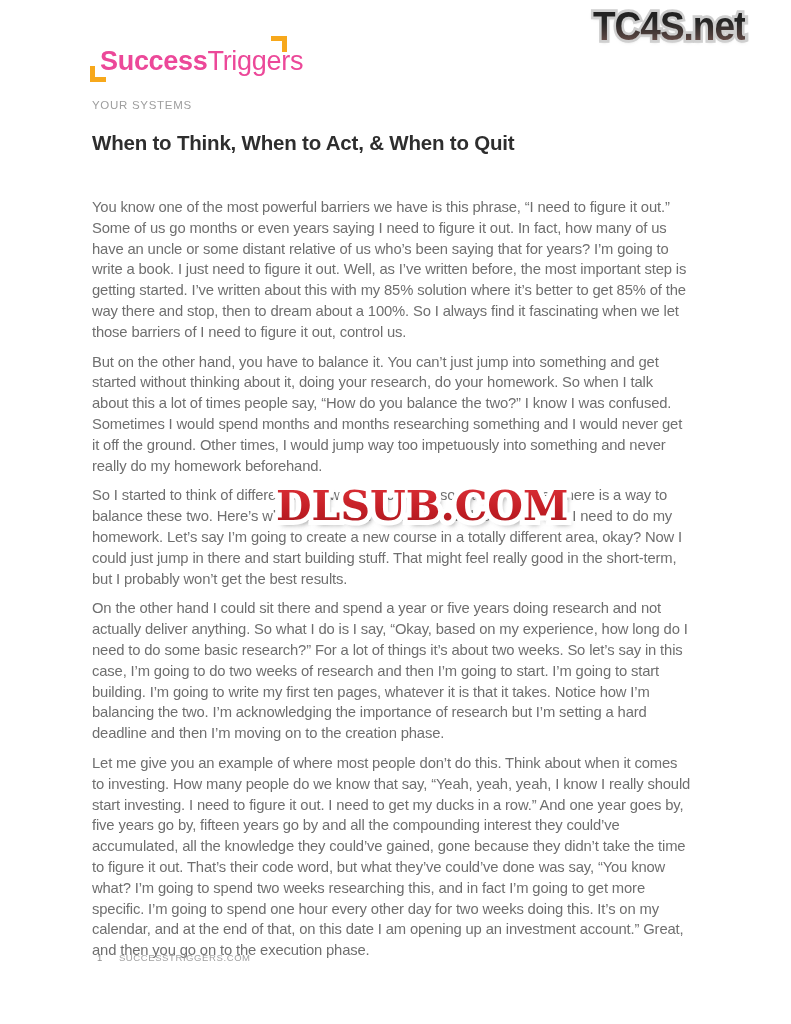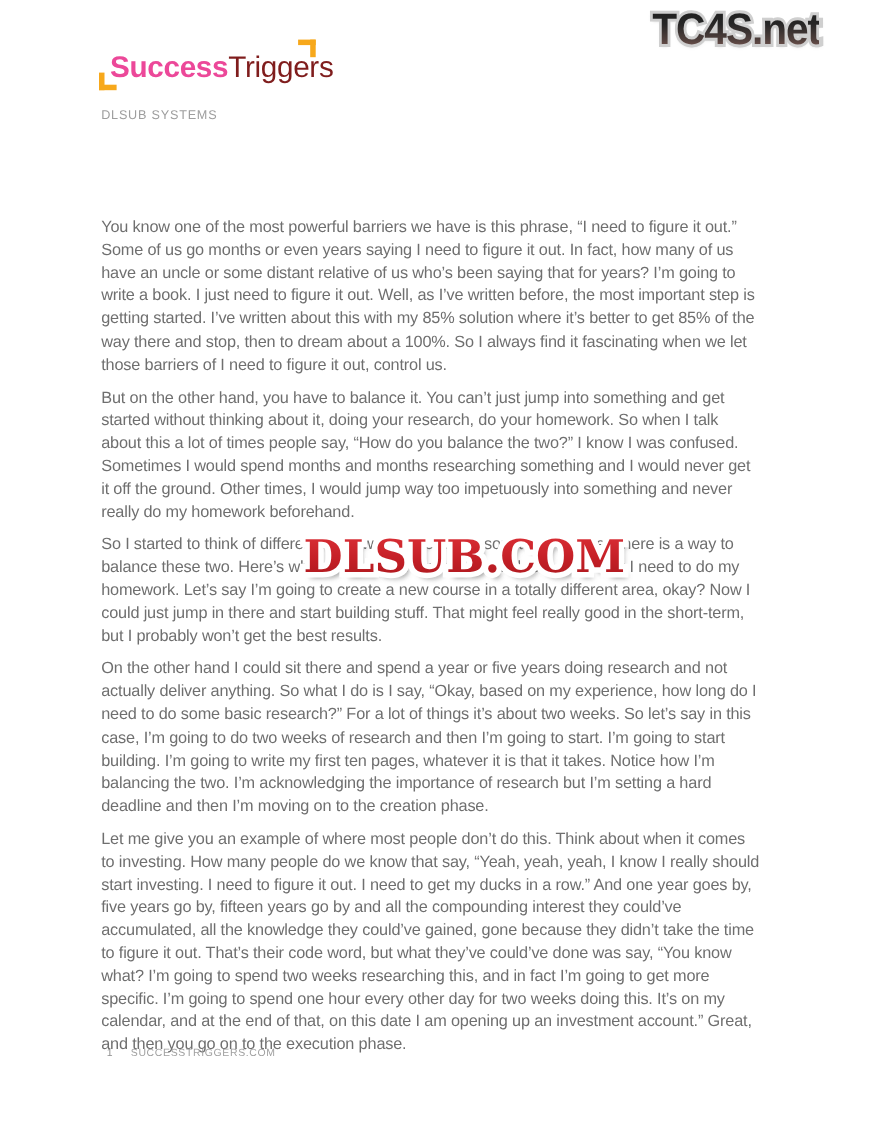--- a/index.html
+++ b/index.html
@@ -8,21 +8,21 @@
     width:791px;height:1024px;
     margin:0 auto;
     background:#ffffff;
     font-family:"Liberation Sans","DejaVu Sans",sans-serif;
     overflow:hidden;
   }
 
   
   .logo{position:absolute;left:100px;top:46px;font-size:27px;letter-spacing:-0.3px;white-space:nowrap;}
   .logo .w1{color:#ec4899;font-weight:700;}
-  .logo .w2{color:#7f1d1d;font-weight:400;}
+  .logo .w2{color:#ec4899;font-weight:400;}
   .bracket{position:absolute;width:11px;height:11px;}
   .bracket.bl{left:90px;top:66px;border-left:5px solid #f7a81b;border-bottom:5px solid #f7a81b;}
   .bracket.tr{left:271px;top:36px;border-right:5px solid #f7a81b;border-top:5px solid #f7a81b;}
 
   
   .eyebrow{position:absolute;left:92px;top:99px;font-size:11.5px;letter-spacing:0.7px;color:#9e9e9e;}
   .doc-title{position:absolute;left:92px;top:117px;font-size:20.5px;font-weight:700;color:#2e2e2e;letter-spacing:-0.2px;}
 
   
   .article{position:absolute;left:92px;top:197px;width:612px;color:#6f6f6f;
@@ -63,21 +63,22 @@
 <div class="page">
 
   <div>
     <span class="bracket bl"></span>
     <span class="bracket tr"></span>
     <div class="logo">
       <span class="w1">Success</span><span class="w2">Triggers</span>
     </div>
   </div>
 
-  <div class="eyebrow">DLSUB SYSTEMS</div>
+  <div class="eyebrow">YOUR SYSTEMS</div>
+  <h1 class="doc-title">When to Think, When to Act, &amp; When to Quit</h1>
 
   <div class="article">
     <p>You know one of the most powerful barriers we have is this phrase, “I need to figure it out.” Some of us go months or even years saying I need to figure it out. In fact, how many of us have an uncle or some distant relative of us who’s been saying that for years? I’m going to write a book. I just need to figure it out. Well, as I’ve written before, the most important step is getting started. I’ve written about this with my 85% solution where it’s better to get 85% of the way there and stop, then to dream about a 100%. So I always find it fascinating when we let those barriers of I need to figure it out, control us.</p>
     <p>But on the other hand, you have to balance it. You can’t just jump into something and get started without thinking about it, doing your research, do your homework. So when I talk about this a lot of times people say, “How do you balance the two?” I know I was confused. Sometimes I would spend months and months researching something and I would never get it off the ground. Other times, I would jump way too impetuously into something and never really do my homework beforehand.</p>
     <p>So I started to think of different frameworks in order to sort it and realized there is a way to balance these two. Here’s what has worked for me. So I will recognize that I need to do my homework. Let’s say I’m going to create a new course in a totally different area, okay? Now I could just jump in there and start building stuff. That might feel really good in the short-term, but I probably won’t get the best results.</p>
     <p>On the other hand I could sit there and spend a year or five years doing research and not actually deliver anything. So what I do is I say, “Okay, based on my experience, how long do I need to do some basic research?” For a lot of things it’s about two weeks. So let’s say in this case, I’m going to do two weeks of research and then I’m going to start. I’m going to start building. I’m going to write my first ten pages, whatever it is that it takes. Notice how I’m balancing the two. I’m acknowledging the importance of research but I’m setting a hard deadline and then I’m moving on to the creation phase.</p>
     <p>Let me give you an example of where most people don’t do this. Think about when it comes to investing. How many people do we know that say, “Yeah, yeah, yeah, I know I really should start investing. I need to figure it out. I need to get my ducks in a row.” And one year goes by, five years go by, fifteen years go by and all the compounding interest they could’ve accumulated, all the knowledge they could’ve gained, gone because they didn’t take the time to figure it out. That’s their code word, but what they’ve could’ve done was say, “You know what? I’m going to spend two weeks researching this, and in fact I’m going to get more specific. I’m going to spend one hour every other day for two weeks doing this. It’s on my calendar, and at the end of that, on this date I am opening up an investment account.” Great, and then you go on to the execution phase.</p>
   </div>
 
   <div class="footer">

